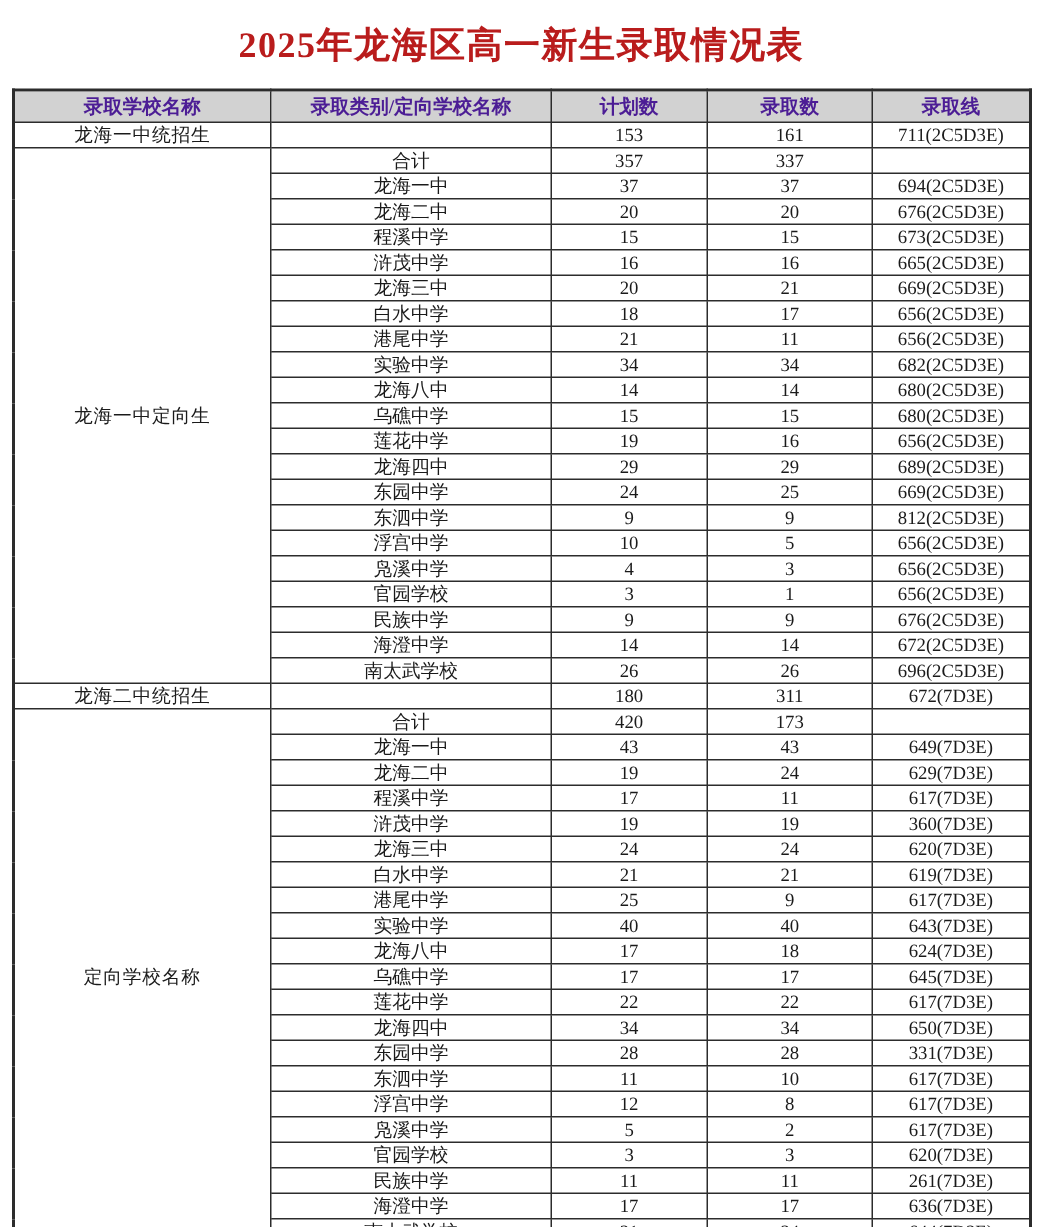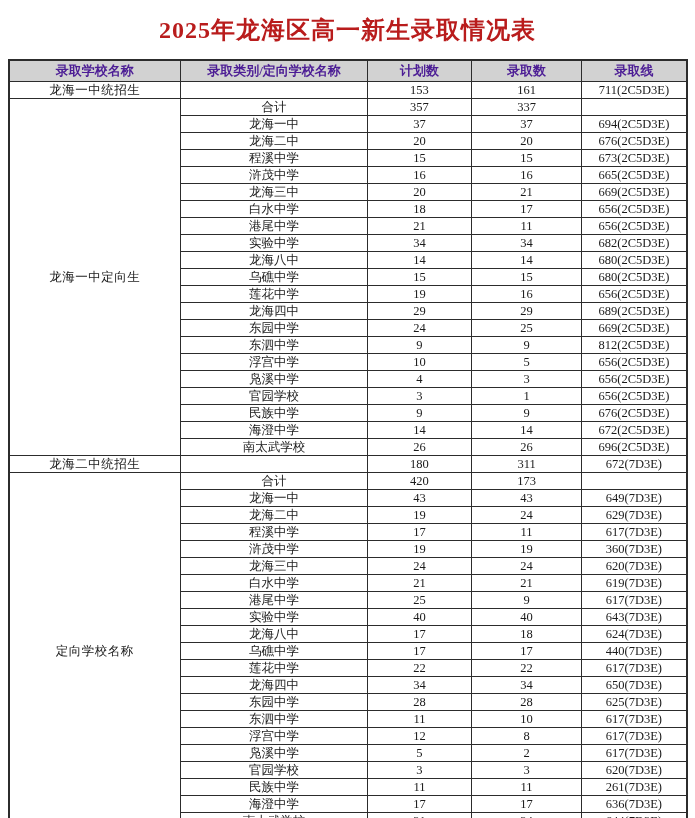--- a/index.html
+++ b/index.html
@@ -283,39 +283,39 @@
         <tr>
           <td>龙海八中</td>
           <td>17</td>
           <td>18</td>
           <td>624(7D3E)</td>
         </tr>
         <tr>
           <td>乌礁中学</td>
           <td>17</td>
           <td>17</td>
-          <td>440(7D3E)</td>
+          <td>645(7D3E)</td>
         </tr>
         <tr>
           <td>莲花中学</td>
           <td>22</td>
           <td>22</td>
           <td>617(7D3E)</td>
         </tr>
         <tr>
           <td>龙海四中</td>
           <td>34</td>
           <td>34</td>
           <td>650(7D3E)</td>
         </tr>
         <tr>
           <td>东园中学</td>
           <td>28</td>
           <td>28</td>
-          <td>625(7D3E)</td>
+          <td>331(7D3E)</td>
         </tr>
         <tr>
           <td>东泗中学</td>
           <td>11</td>
           <td>10</td>
           <td>617(7D3E)</td>
         </tr>
         <tr>
           <td>浮宫中学</td>
           <td>12</td>

